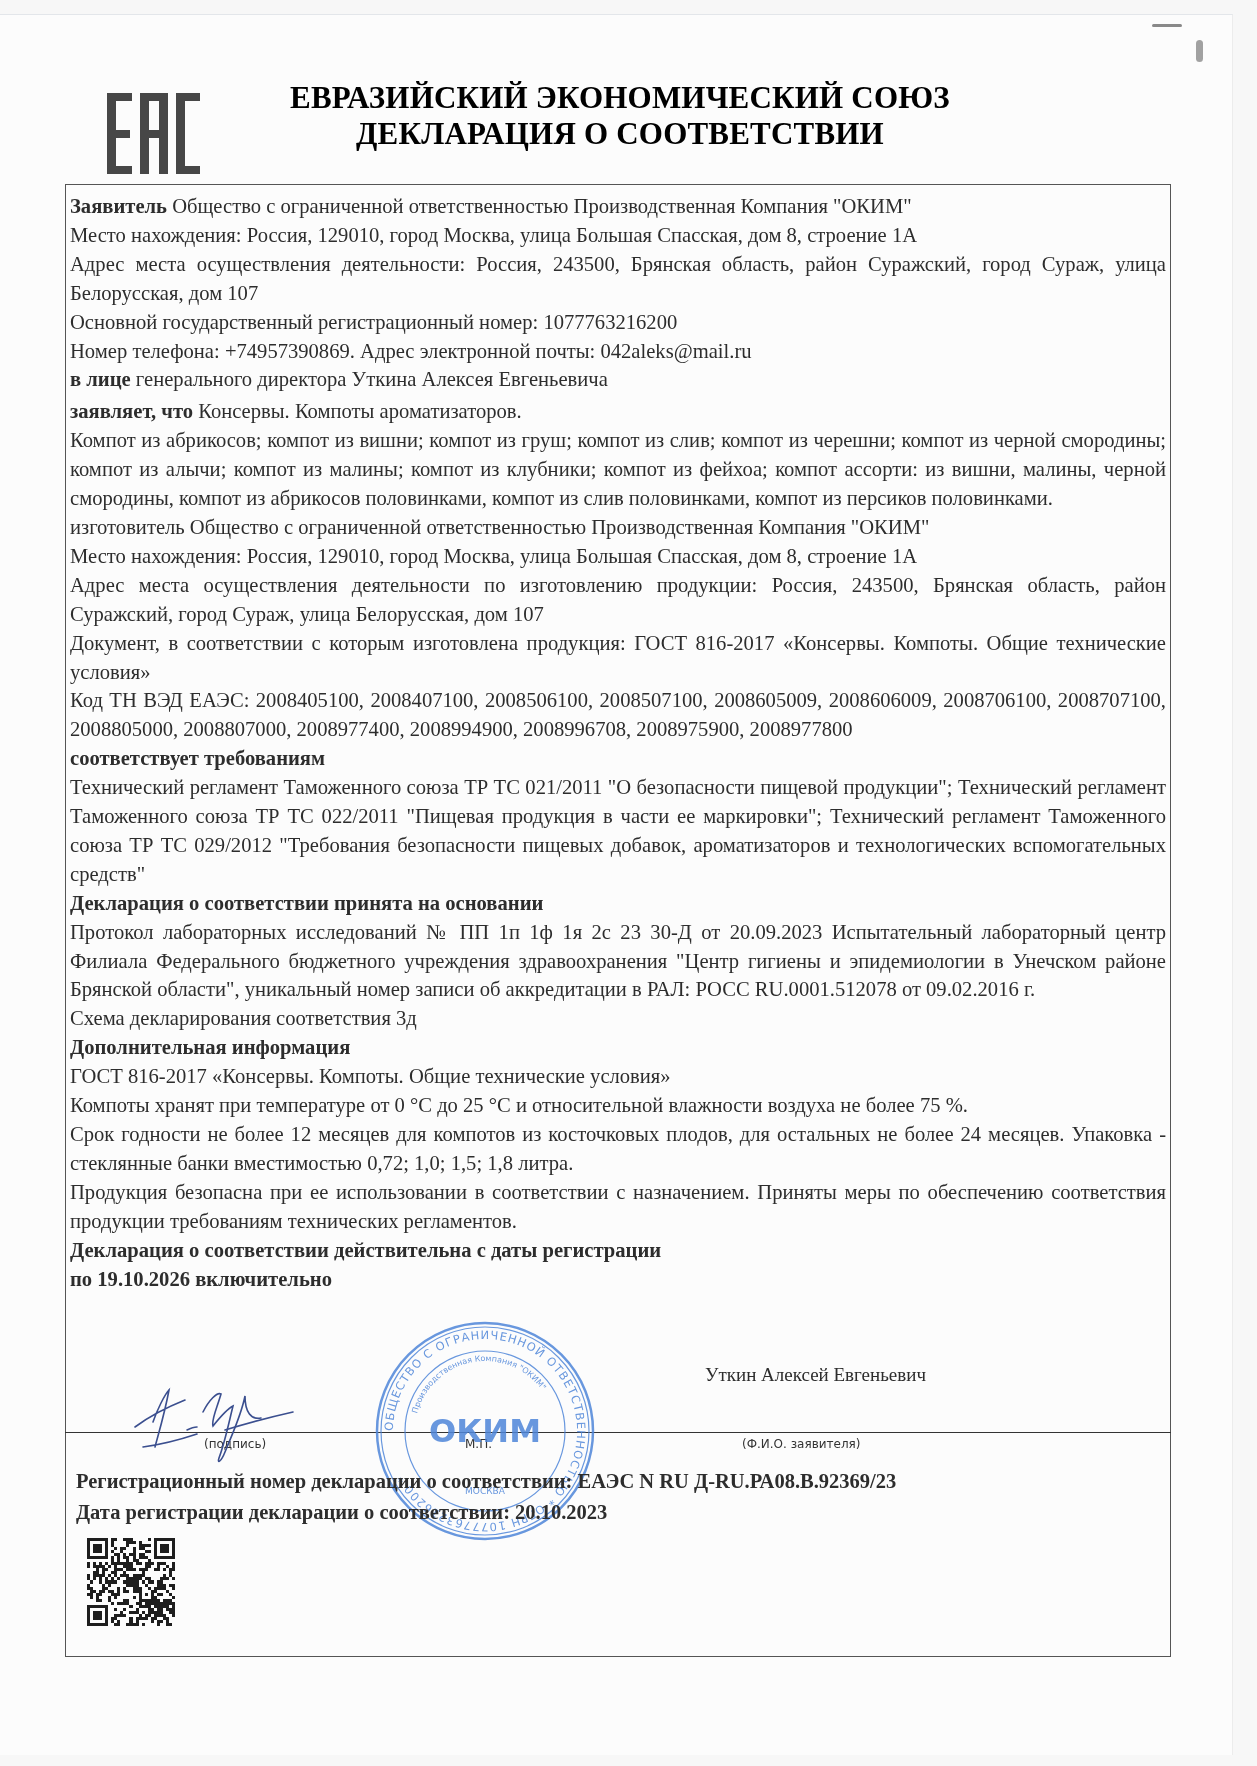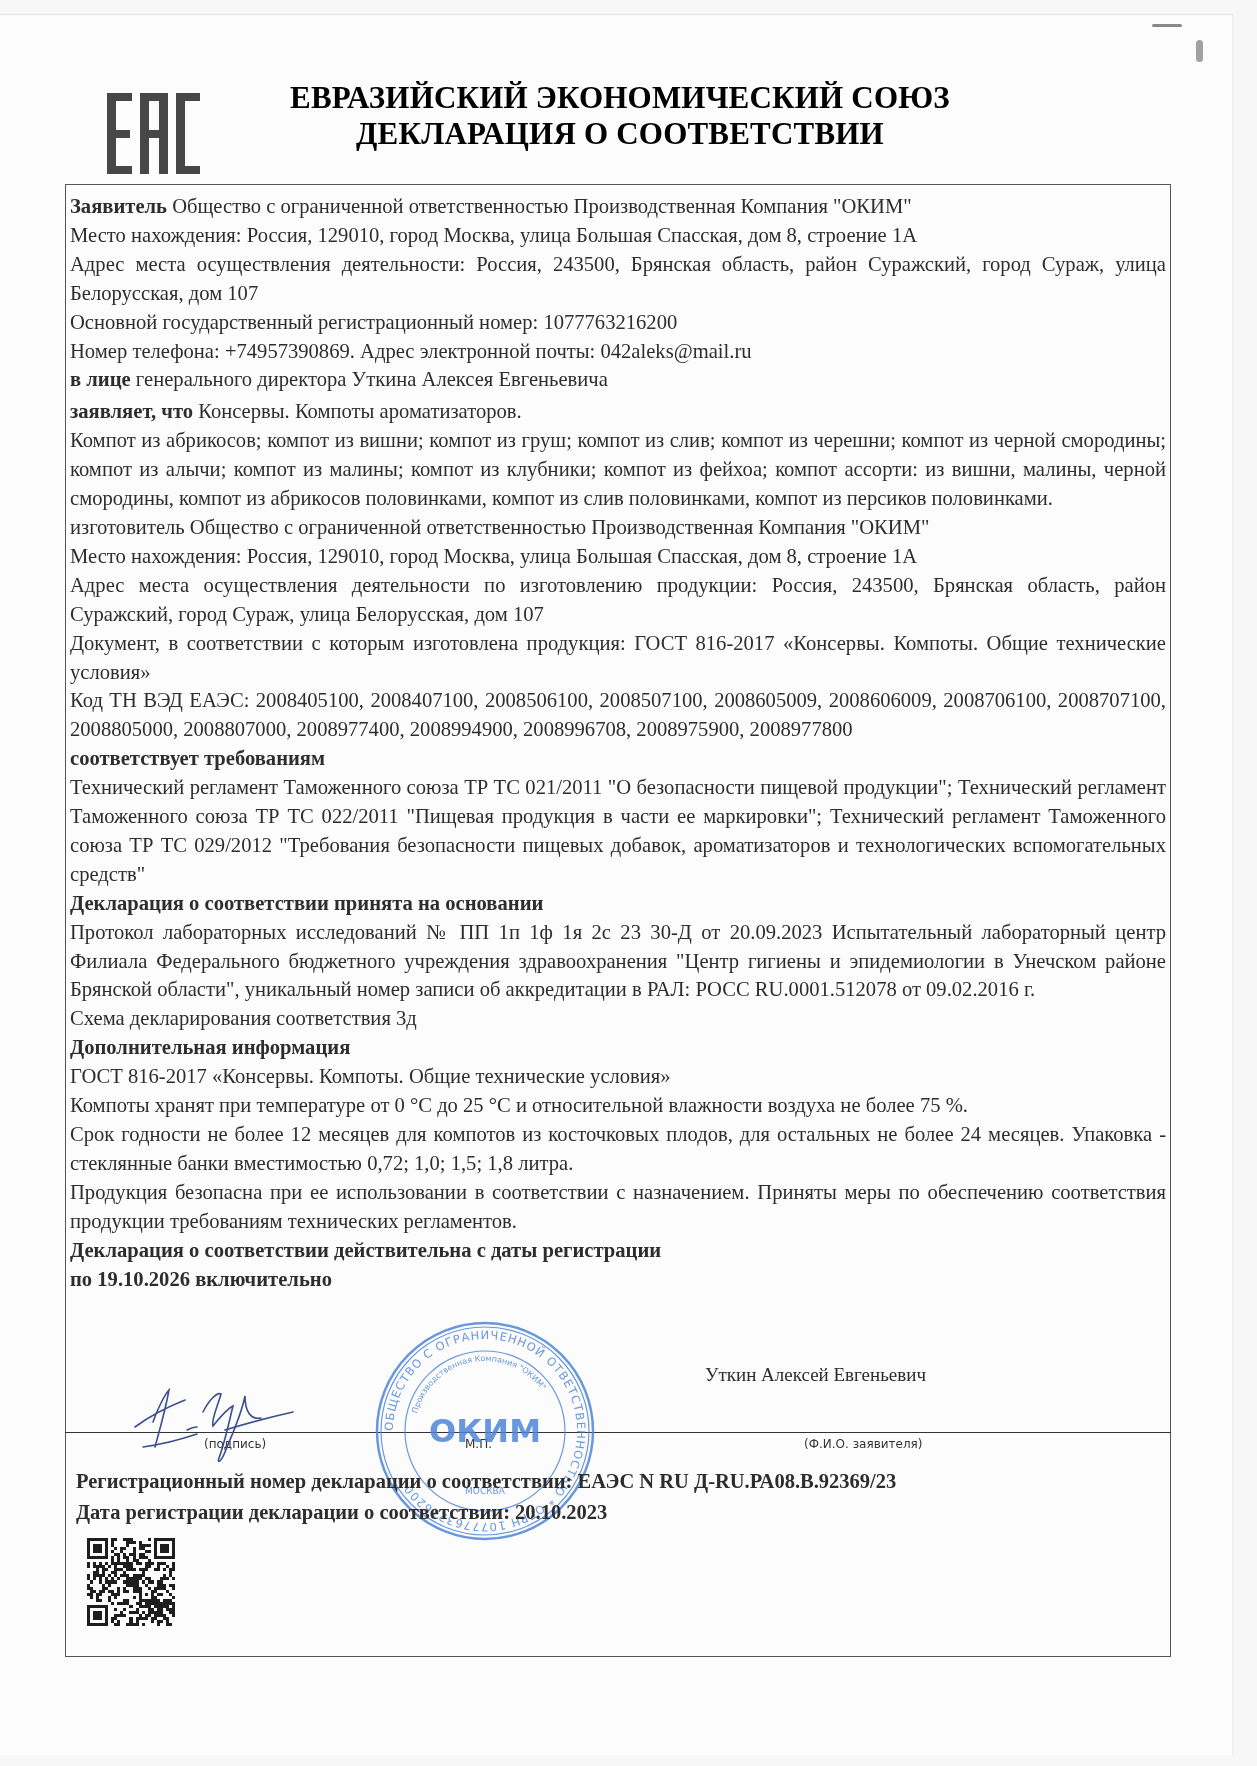--- a/index.html
+++ b/index.html
@@ -134,21 +134,21 @@
   <p>Продукция безопасна при ее использовании в соответствии с назначением. Приняты меры по обеспечению соответствия продукции требованиям технических регламентов.</p>
 
   <p class="hdr">Декларация о соответствии действительна с даты регистрации</p>
   <p class="hdr">по 19.10.2026 включительно</p>
 </div>
 
 <div class="signer-name">Уткин Алексей Евгеньевич</div>
 <div class="sig-line"></div>
 <div class="sig-label" style="left:204px; top:1437px;">(подпись)</div>
 <div class="sig-label" style="left:465px; top:1437px;">М.П.</div>
-<div class="sig-label" style="left:804px; top:1437px;">(Ф.И.О. заявителя)</div>
+<div class="sig-label" style="left:742px; top:1437px;">(Ф.И.О. заявителя)</div>
 
 <div class="signature">
   <svg viewBox="0 0 180 100" fill="none" stroke="#3b4f8f" stroke-width="1.6" stroke-linecap="round">
     <path d="M10 55 C 30 40, 55 30, 60 28 M 28 50 C 32 38, 40 22, 44 18 C 40 40, 34 60, 30 75 M 18 75 C 40 72, 60 66, 72 62"></path>
     <path d="M 62 58 C 66 56, 70 55, 72 55"></path>
     <path d="M 78 40 C 84 28, 92 20, 96 22 C 92 36, 86 48, 88 54 C 96 44, 104 36, 108 34 C 104 50, 100 70, 94 86 C 92 92, 96 90, 100 80 C 108 60, 116 44, 120 24 C 120 40, 126 48, 136 46"></path>
     <path d="M 100 58 C 120 52, 150 44, 168 40"></path>
   </svg>
 </div>
 

